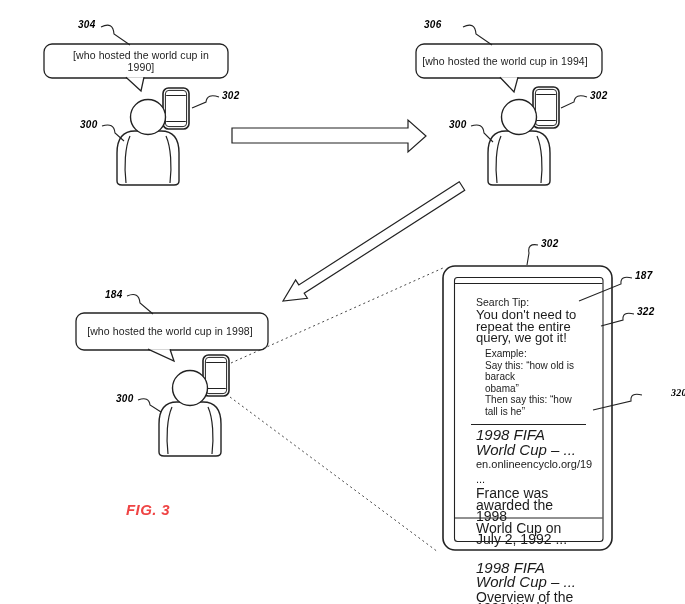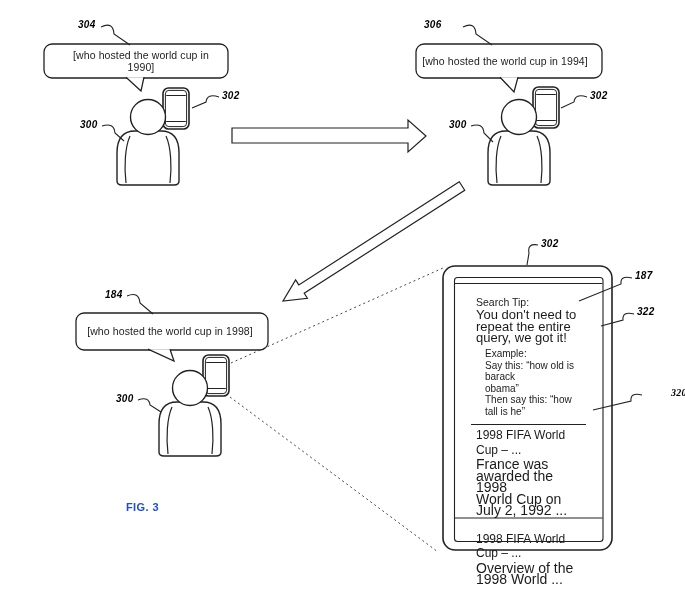--- a/index.html
+++ b/index.html
@@ -11,35 +11,35 @@
   .bubble-text {
     position:absolute; display:flex; align-items:center; justify-content:center;
     font-size:10.5px; letter-spacing:0.1px; color:#222; text-align:center;
   }
   .ref {
     position:absolute; font-style:italic; font-weight:700; font-size:10px;
     color:#000000; letter-spacing:0.3px;
   }
   .fig-caption {
     position:absolute; left:126px; top:501px;
-    font-weight:700; font-size:11px; color:#1d4ed8;
+    font-style:italic; font-weight:700; font-size:15px; color:#ef4444;
     letter-spacing:0.4px;
   }
   .screen-content {
     position:absolute; left:456px; top:292px; width:130px; height:234px;
     padding:3px 4px 0 20px; box-sizing:border-box; color:#1b1b1b;
   }
   .tip-title  { font-size:10.5px; line-height:14px; }
   .tip-line   { font-size:13px;  line-height:11.5px; }
   .ex-title   { font-size:10px;   line-height:13px; margin-top:3px; margin-left:9px; }
   .ex-line    { font-size:10px;  line-height:11.5px; margin-left:9px; }
   .divider    { border-top:1.2px solid #222; margin:7px -4px 3px -5px; }
   .result     { margin-top:1px; }
   .result2    { margin-top:15px; }
-  .r-title    { font-size:12px; line-height:14.5px; }
+  .r-title    { font-size:15px; line-height:14.5px;font-style:italic; }
   .r-url      { font-size:11px; line-height:14.5px; }
   .r-snip     { font-size:14px; line-height:11.5px; }
   .r-snip.first { margin-top:2px; }
 </style>
 </head>
 <body>
 
 <div class="stage">
 
   <svg class="linework" width="685" height="604" viewBox="0 0 685 604">
@@ -136,20 +136,21 @@
     <div class="tip-title">Search Tip:</div>
     <div class="tip-line">You don't need to repeat the entire</div>
     <div class="tip-line">query, we got it!</div>
     <div class="ex-title">Example:</div>
     <div class="ex-line">Say this: “how old is barack</div>
     <div class="ex-line">obama”</div>
     <div class="ex-line">Then say this: “how tall is he”</div>
     <div class="divider"></div>
     <div class="result">
       <div class="r-title">1998 FIFA World Cup – ...</div>
+      <div class="r-url">en.onlineencyclo.org/19 ...</div>
       <div class="r-snip first">France was awarded the 1998</div>
       <div class="r-snip">World Cup on July 2, 1992 ...</div>
     </div>
     <div class="result result2">
       <div class="r-title">1998 FIFA World Cup – ...</div>
       <div class="r-snip first">Overview of the 1998 World ...</div>
     </div>
   </div>
 
   <div class="fig-caption">FIG. 3</div>

